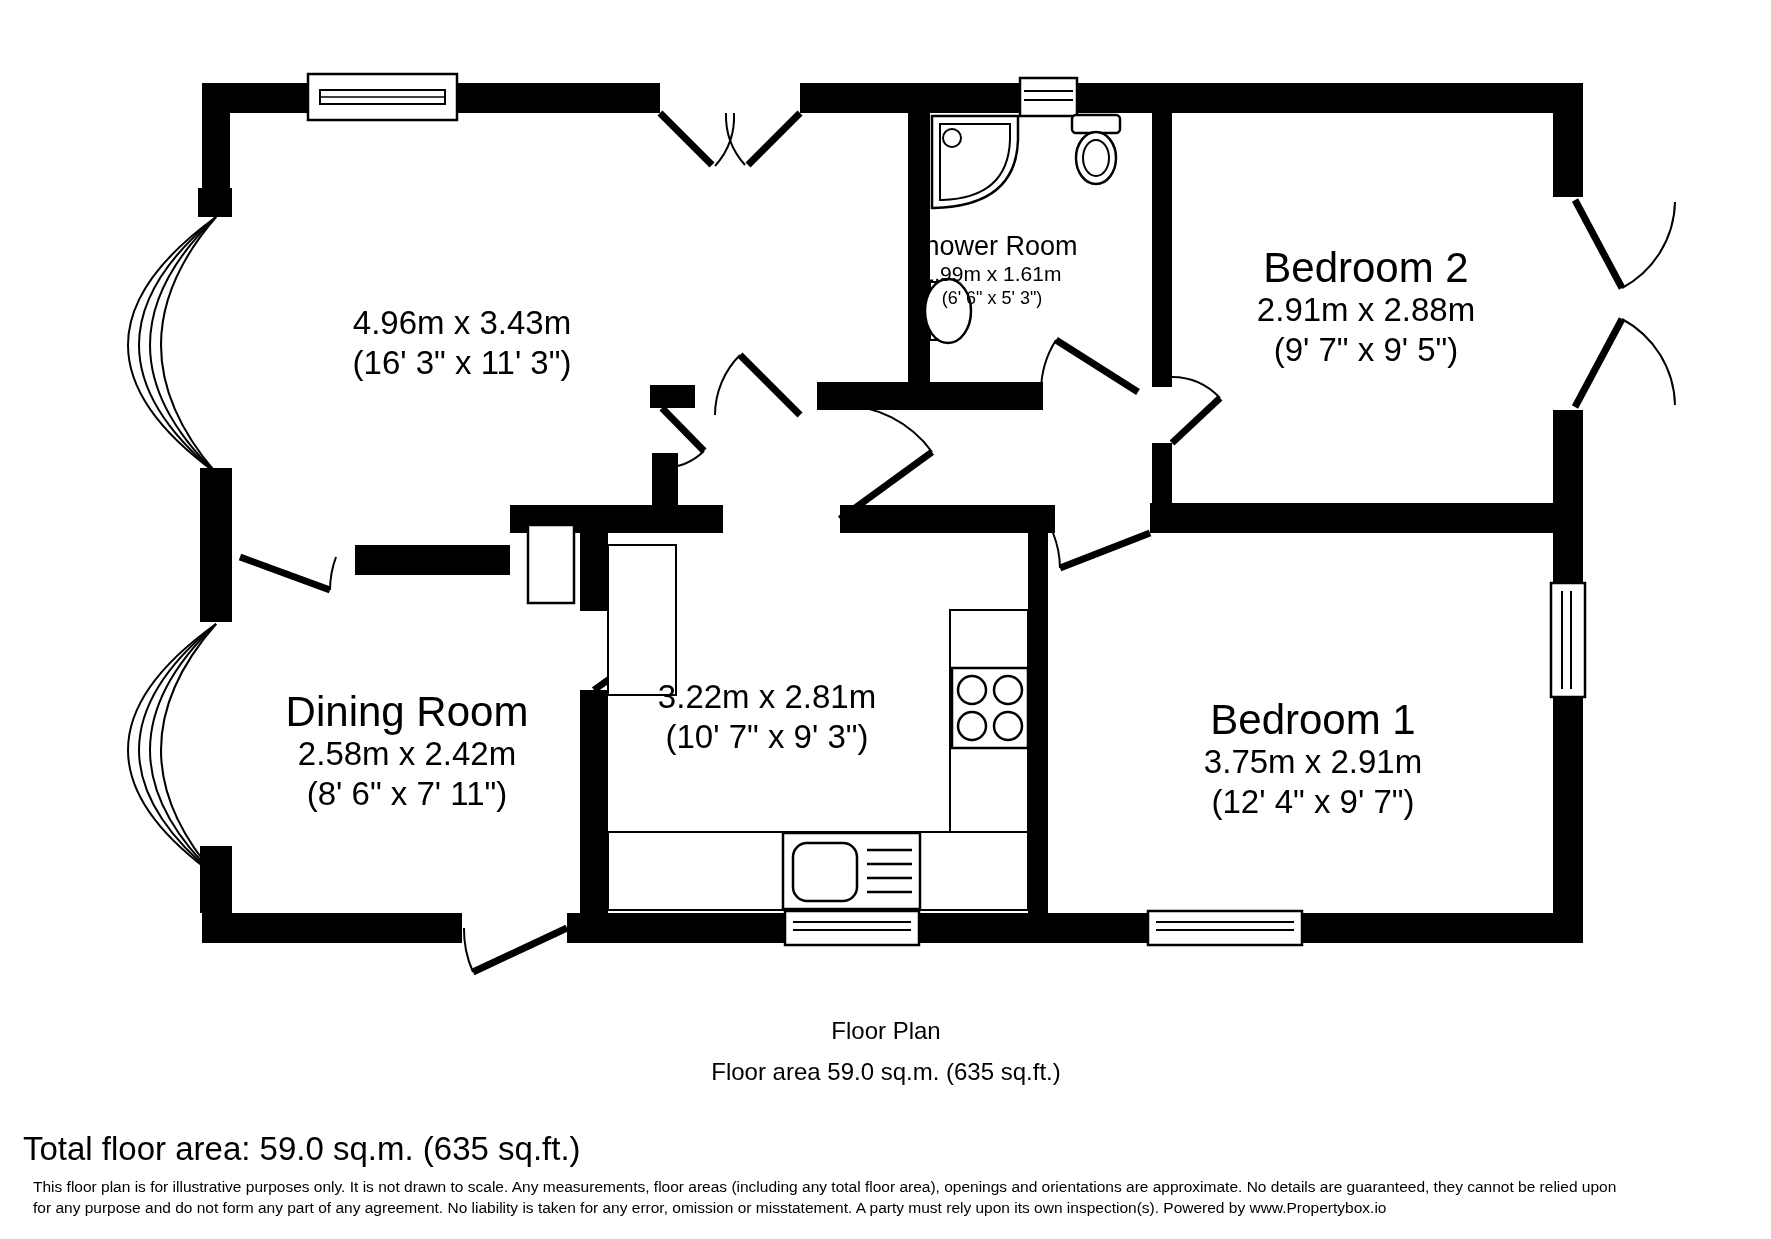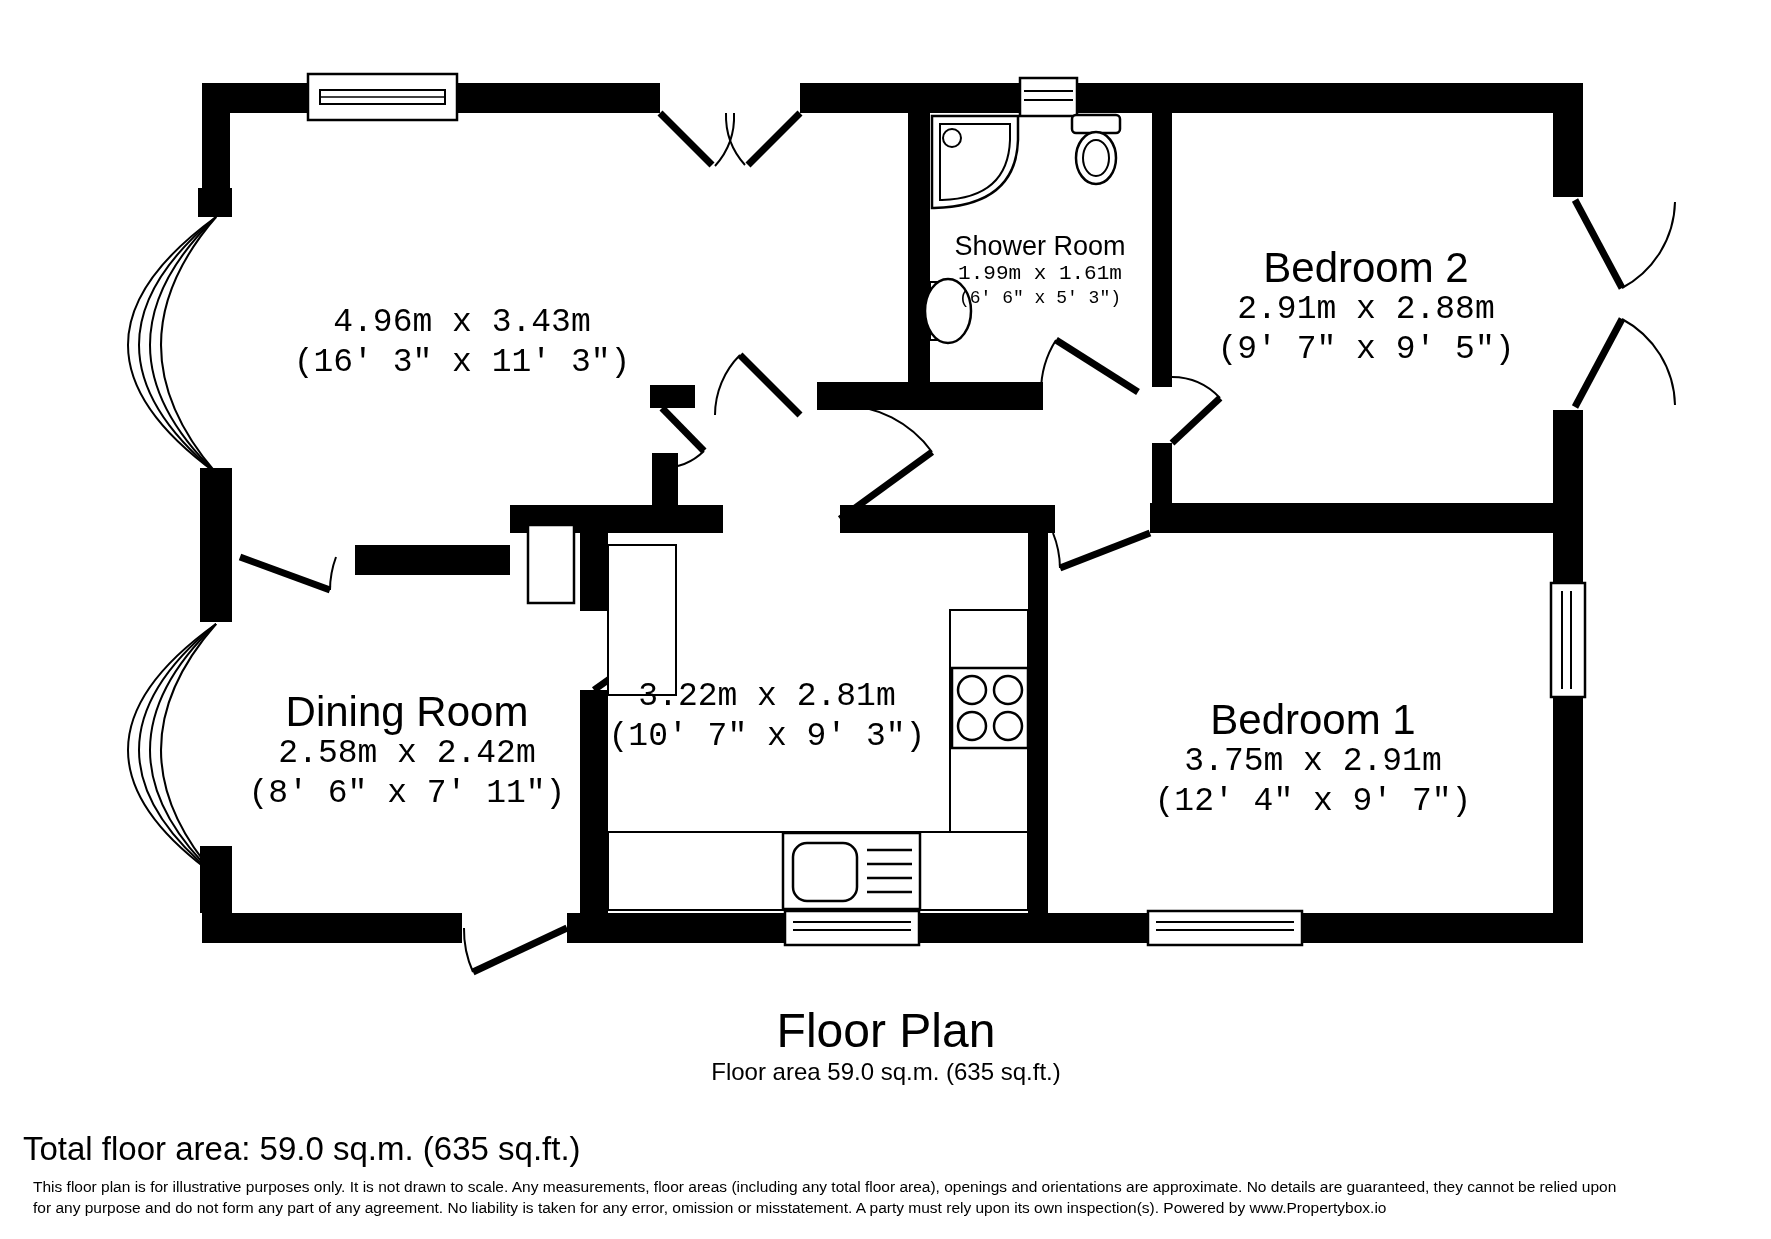--- a/index.html
+++ b/index.html
@@ -1,26 +1,26 @@
 <!DOCTYPE html>
 <html><head>
 <meta charset="utf-8">
 <style>
   html,body{margin:0;padding:0;background:#fff;}
   #page{position:relative;width:1771px;height:1239px;background:#fff;overflow:hidden;
         font-family:"Liberation Sans",sans-serif;color:#000;}
   #plan-svg{position:absolute;left:0;top:0;}
   .room-label{position:absolute;transform:translate(-50%,-50%);text-align:center;white-space:nowrap;}
   .rl-name{font-size:42px;line-height:44px;}
-  .rl-dim{font-size:33px;line-height:40px;font-family:Liberation Mono, monospace;}
+  .rl-dim{font-size:33px;line-height:40px;}
   .room-label.small .rl-name{font-size:27px;line-height:30px;}
   .room-label.small .rl-dim{font-size:21px;line-height:25px;}
   .room-label.small .rl-dim2{font-size:18px;line-height:24px;}
   .footer-title{position:absolute;left:886px;top:1012px;transform:translateX(-50%);
-                font-size:48px;line-height:38px;white-space:nowrap;}
+                font-size:24px;line-height:38px;white-space:nowrap;}
   .footer-sub{position:absolute;left:886px;top:1058px;transform:translateX(-50%);
               font-size:24px;line-height:28px;white-space:nowrap;}
   .footer-total{position:absolute;left:23px;top:1134px;font-size:33px;line-height:30px;white-space:nowrap;}
   .disclaimer{position:absolute;left:33px;top:1176px;font-size:15.5px;line-height:21px;}
   .disclaimer div{white-space:nowrap;}
 </style>
 </head>
 <body>
 
 <div id="page">
@@ -193,21 +193,21 @@
   <g fill="#fff" stroke="#000" stroke-width="2.5">
     <path d="M 930,282 L 956,282 Q 976,310 956,340 L 930,340 Z" stroke-width="2"></path>
     <ellipse cx="948" cy="311" rx="23" ry="32"></ellipse>
   </g>
 </svg>
 
   <div class="room-label" style="left:462px;top:343px;">
     <div class="rl-dim">4.96m x 3.43m</div>
     <div class="rl-dim">(16' 3" x 11' 3")</div>
   </div>
-  <div class="room-label small" style="left:1040px;top:270px;">
+  <div class="room-label small" style="left:992px;top:270px;">
     <div class="rl-name">Shower Room</div>
     <div class="rl-dim">1.99m x 1.61m</div>
     <div class="rl-dim rl-dim2">(6' 6" x 5' 3")</div>
   </div>
   <div class="room-label" style="left:1350px;top:308px;margin-left:16px;">
     <div class="rl-name">Bedroom 2</div>
     <div class="rl-dim">2.91m x 2.88m</div>
     <div class="rl-dim">(9' 7" x 9' 5")</div>
   </div>
   <div class="room-label" style="left:407px;top:752px;">

